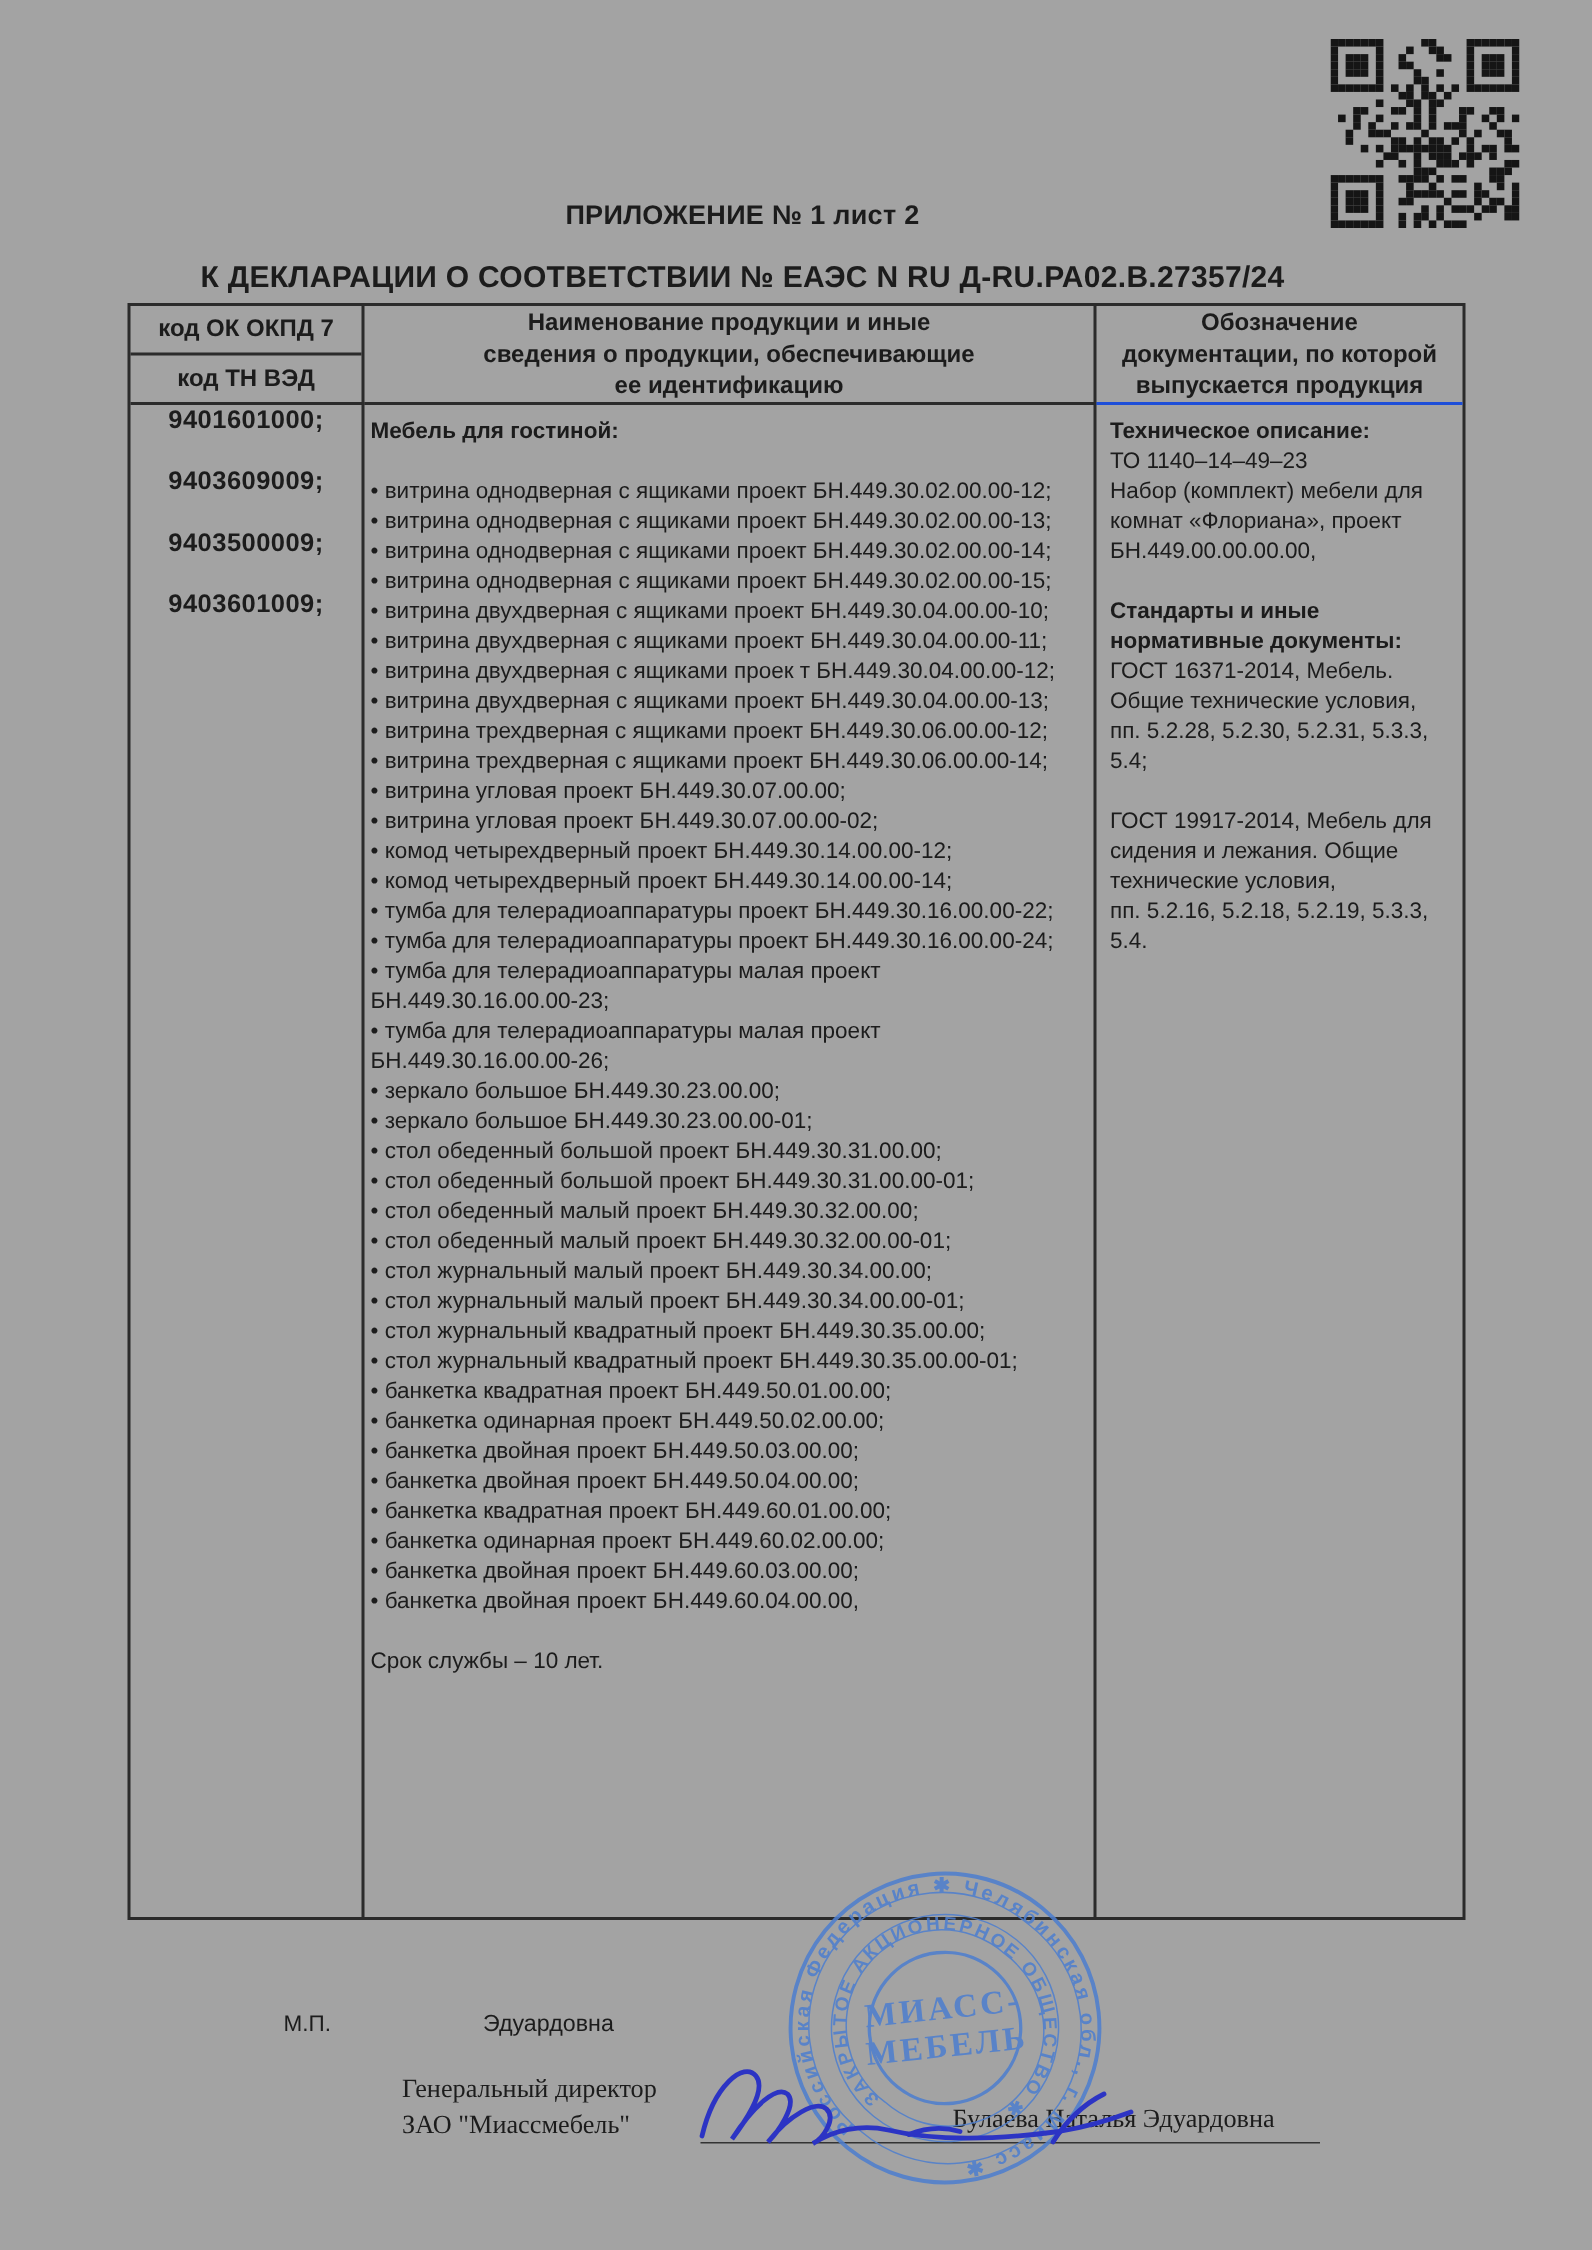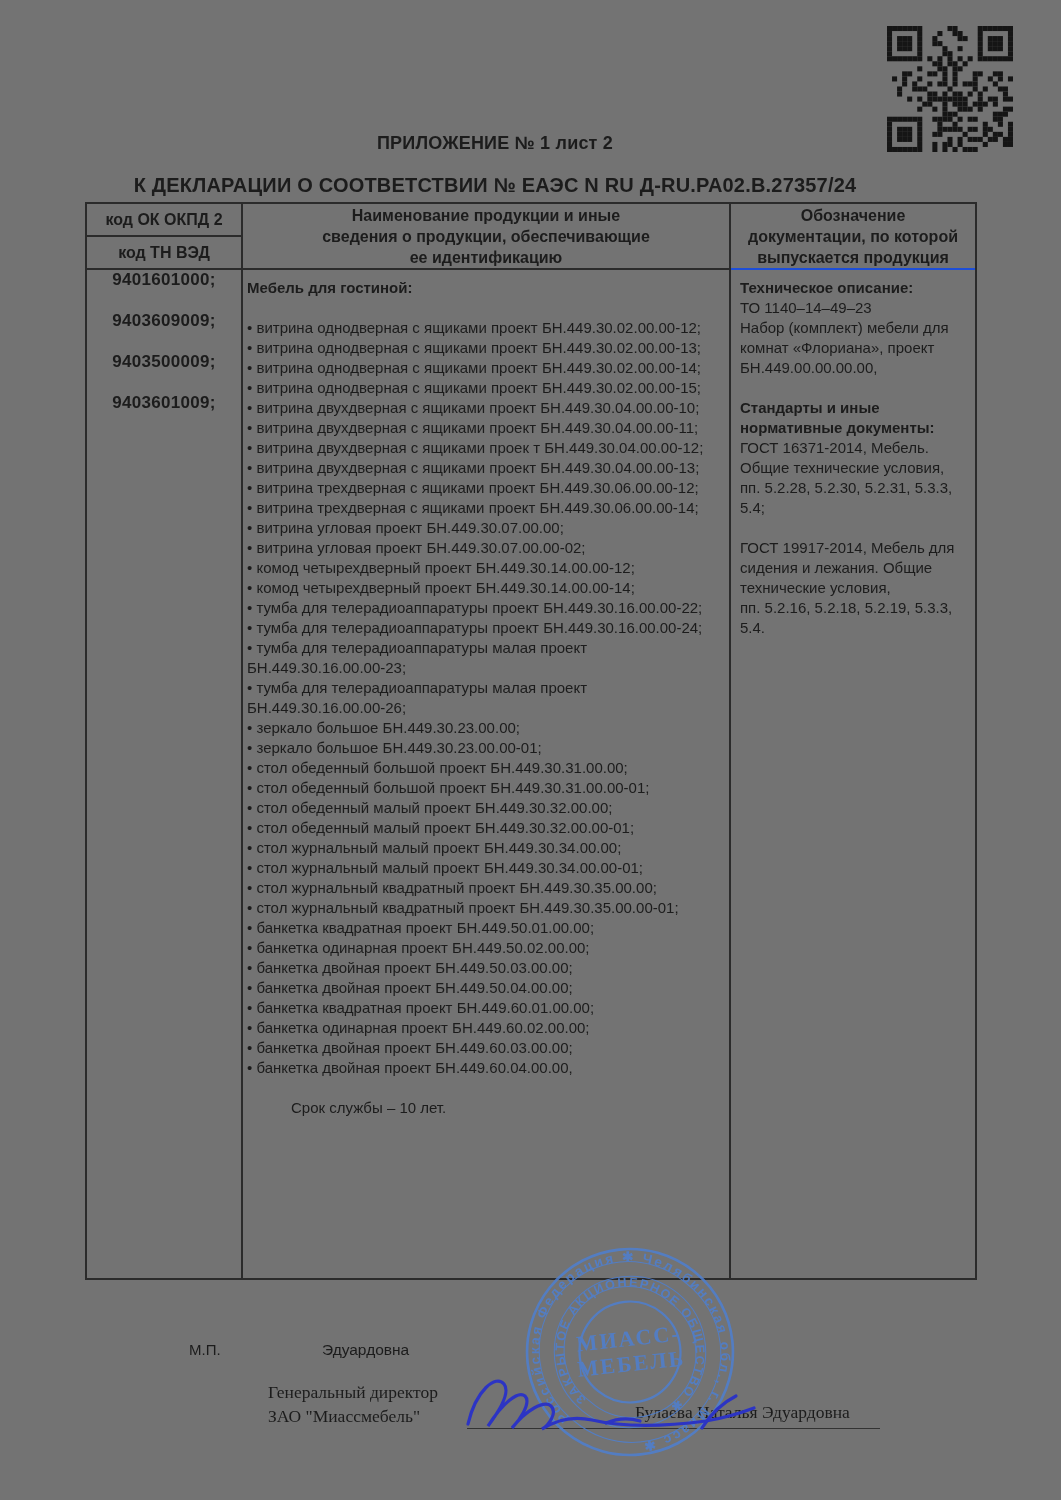--- a/index.html
+++ b/index.html
@@ -1,18 +1,18 @@
 <!DOCTYPE html>
 <html lang="ru"><head>
 <meta charset="utf-8">
 <style>
   html,body{margin:0;padding:0;background:#e8e8e8;}
   .page{
     position:relative;width:1061px;height:1500px;margin:0 auto;
-    background:#737373;color:#1c1c1c;overflow:hidden;
+    background:#a3a3a3;color:#1c1c1c;overflow:hidden;
     font-family:"Liberation Sans", sans-serif;
   }
   .abs{position:absolute;}
   
   .title-wrap{left:0;top:133px;width:990px;text-align:center;}
   .doc-title{font-size:18px;font-weight:bold;letter-spacing:.2px;}
   .subtitle-wrap{left:0;top:174px;width:990px;text-align:center;}
   .doc-subtitle{font-size:20px;font-weight:bold;letter-spacing:.2px;}
   
   .doc-table{
@@ -26,21 +26,21 @@
   .hdr-col1{border-right:2px solid #2b2b2b;border-bottom:2px solid #2b2b2b;display:flex;flex-direction:column;}
   .hdr-col1 > div{flex:1;display:flex;align-items:center;justify-content:center;}
   .hdr-col1 > div:first-child{border-bottom:2px solid #2b2b2b;}
   .hdr-col2{border-right:2px solid #2b2b2b;border-bottom:2px solid #2b2b2b;
     display:flex;align-items:center;justify-content:center;line-height:21px;}
   .hdr-col3{border-bottom:2px solid #1d4ed8;display:flex;align-items:center;justify-content:center;line-height:21px;}
   .body-col1{border-right:2px solid #2b2b2b;text-align:center;}
   .body-col1 .code-item{font-weight:bold;font-size:17px;line-height:20px;margin-bottom:21px;letter-spacing:.3px;}
   .body-col2{border-right:2px solid #2b2b2b;padding:8px 11px 0 4px;font-size:15px;line-height:20px;}
   .body-col2 .group-heading{font-weight:bold;margin-bottom:20px;}
-  .body-col2 .service-life{margin-top:20px;margin-left:44px;}
+  .body-col2 .service-life{margin-top:20px;}
   .body-col3{padding:8px 4px 0 9px;font-size:15px;line-height:20px;}
   .preline{white-space:pre-line;}
   .b{font-weight:bold;}
   .gap20{height:20px;}
   
   .mp{left:172px;top:1341px;font-size:15px;margin-left:17px;}
   .applicant{left:322px;top:1341px;font-size:15.5px;}
   .serif{font-family:"Liberation Serif", serif;}
   .role-block{left:268px;top:1380px;font-size:17.5px;line-height:24px;}
   .sig-line{left:467px;top:1428px;width:413px;border-top:1.6px solid #333;}
@@ -331,21 +331,21 @@
 
   <div class="abs title-wrap">
     <span class="doc-title">ПРИЛОЖЕНИЕ № 1 лист 2</span>
   </div>
   <div class="abs subtitle-wrap">
     <span class="doc-subtitle">К ДЕКЛАРАЦИИ О СООТВЕТСТВИИ № ЕАЭС N RU Д-RU.РА02.В.27357/24</span>
   </div>
 
   <div class="abs doc-table">
     <div class="cell hdr hdr-col1">
-      <div>код ОК ОКПД 2</div>
+      <div>код ОК ОКПД 7</div>
       <div>код ТН ВЭД</div>
     </div>
     <div class="cell hdr hdr-col2">
       <div class="preline">Наименование продукции и иные
 сведения о продукции, обеспечивающие
 ее идентификацию</div>
     </div>
     <div class="cell hdr hdr-col3">
       <div class="preline">Обозначение
 документации, по которой

